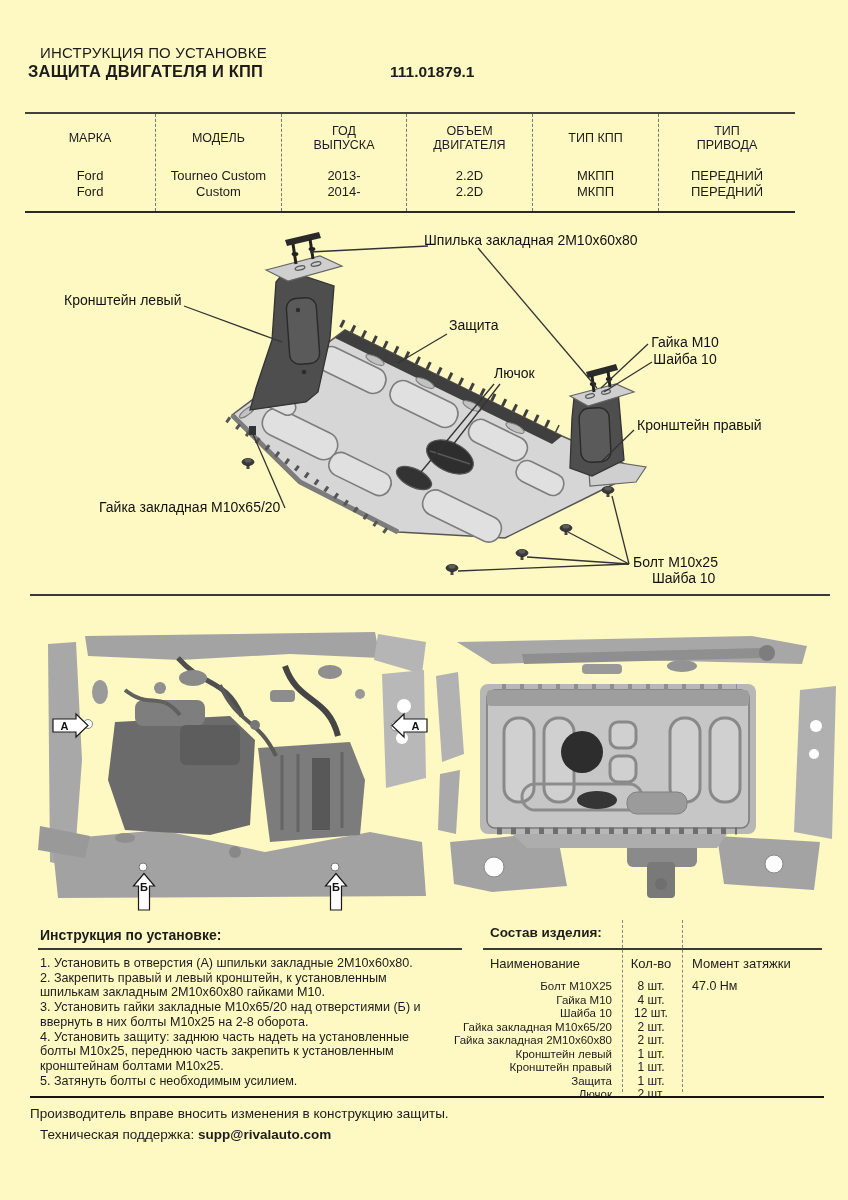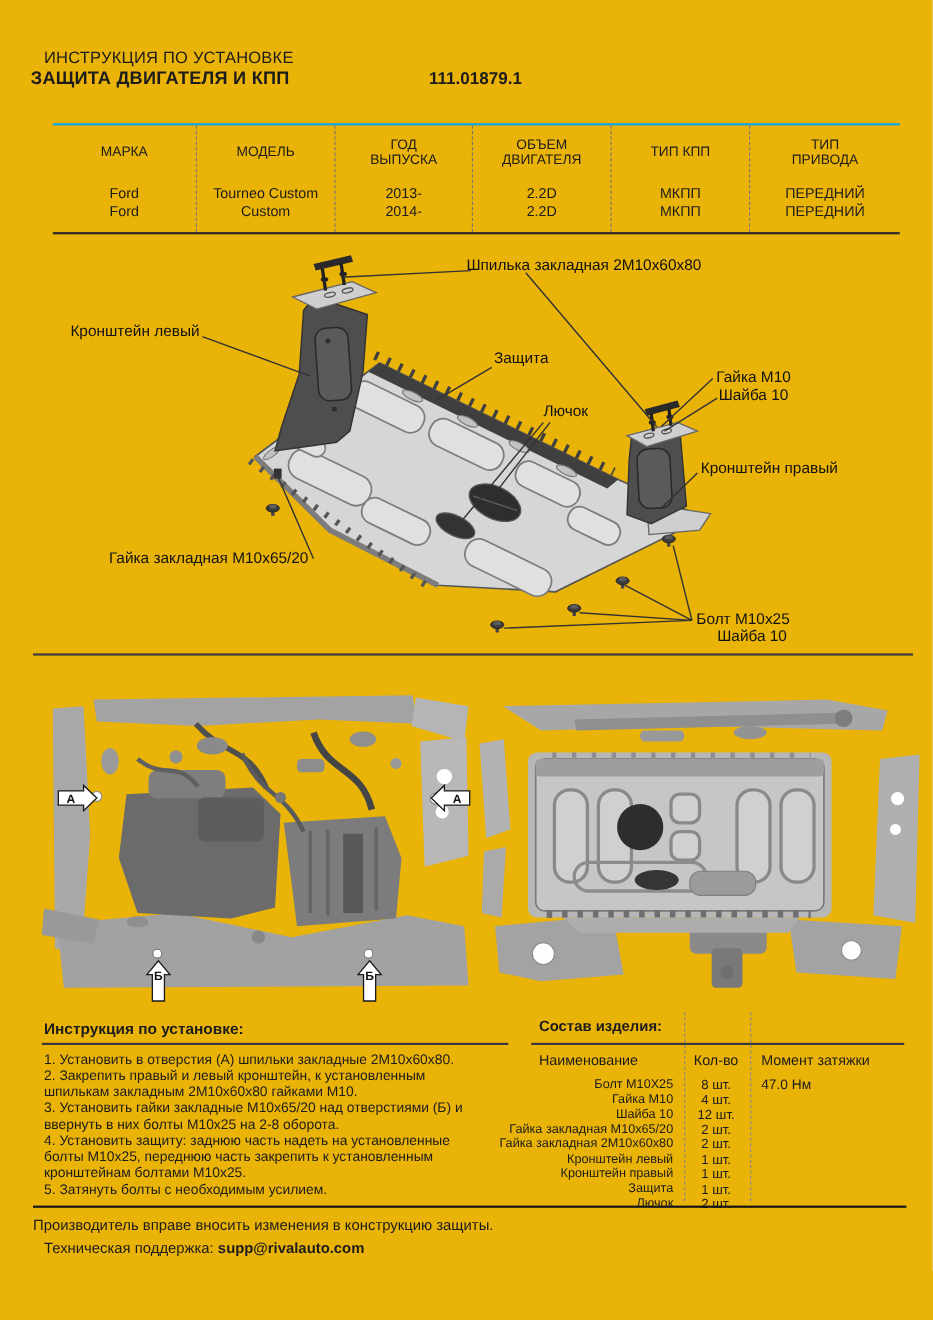--- a/index.html
+++ b/index.html
@@ -1,23 +1,23 @@
 <!DOCTYPE html>
 <html><head>
 <meta charset="utf-8">
 <style>
   html,body{margin:0;padding:0;background:#e8e8e8;}
-  #page{position:relative;width:848px;height:1200px;background:#eab308;overflow:hidden;
+  #page{position:relative;width:848px;height:1200px;background:#fef9c3;overflow:hidden;
         font-family:"Liberation Sans",sans-serif;color:#1c1c1c;margin:0 auto;}
   .abs{position:absolute;}
   .doc-type{left:40px;top:44px;font-size:15px;letter-spacing:.2px;}
   .doc-title{left:28px;top:62px;font-size:16.5px;font-weight:bold;letter-spacing:.2px;text-align:right;}
   .part-no{left:390px;top:63px;font-size:15.5px;font-weight:bold;}
   
-  .vtable{left:48px;top:112px;width:770px;height:97px;border-top:2px solid #0ea5e9;
+  .vtable{left:25px;top:112px;width:770px;height:97px;border-top:2px solid #404040;
           border-bottom:2px solid #2a2a2a;display:flex;justify-content:flex-end;}
   .vcol{height:100%;box-sizing:border-box;}
   .vcol + .vcol{border-left:1px dashed #777;}
   .vhead{height:47px;display:flex;align-items:center;justify-content:center;text-align:center;
          font-size:12.5px;line-height:14px;padding:0 26px;}
   .vcells{margin-top:7px;text-align:center;font-size:13px;line-height:15.5px;}
   
   .rule{background:#3a3a3a;}
   
   svg text{font-family:"Liberation Sans",sans-serif;}

